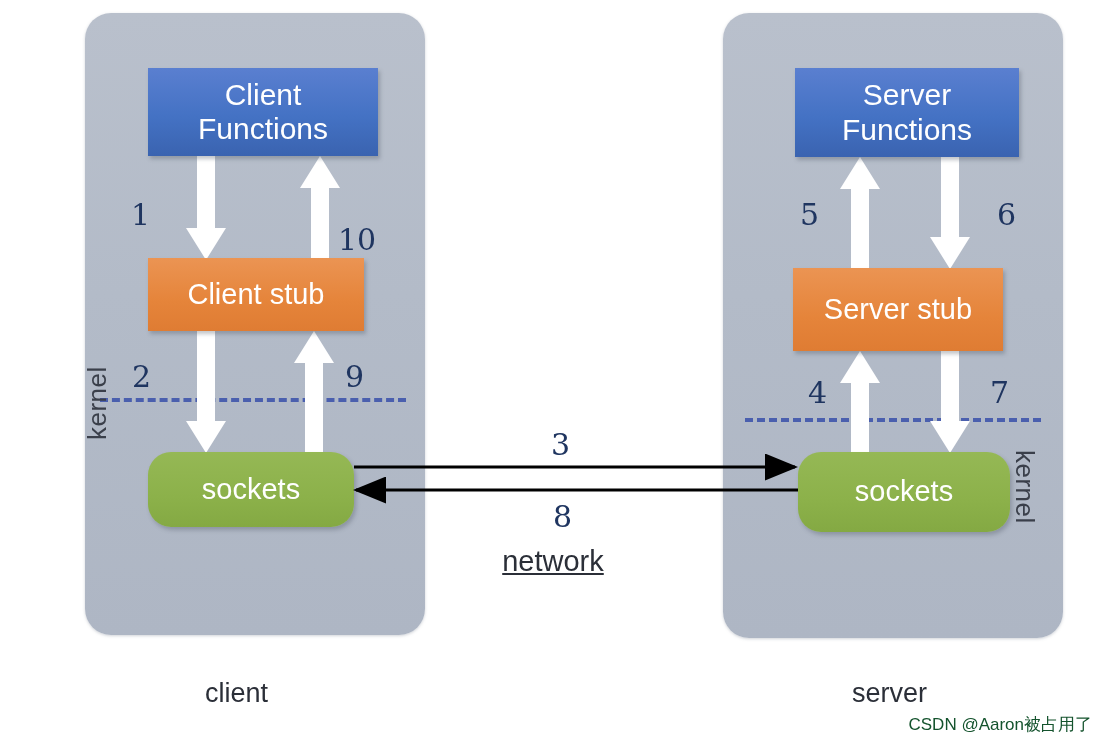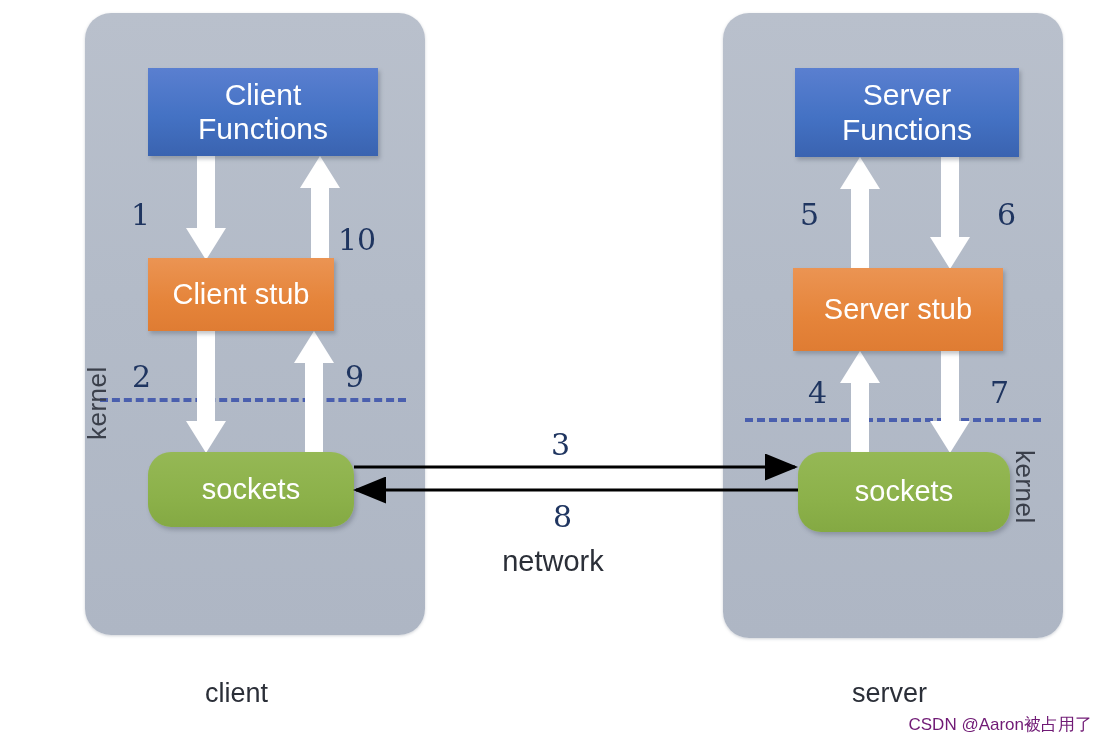--- a/index.html
+++ b/index.html
@@ -51,21 +51,21 @@
     background: linear-gradient(180deg, #eb9453 0%, #e5843a 60%, #df7c33 100%);
     font-size: 29px;
   }
   .box-green {
     background: linear-gradient(180deg, #95b855 0%, #8cb14a 60%, #84a943 100%);
     font-size: 29px;
     border-radius: 23px;
   }
 
   #client-functions { left: 148px; top: 68px;  width: 230px; height: 88px; }
-  #client-stub      { left: 148px; top: 258px; width: 186px; height: 73px; }
+  #client-stub      { left: 148px; top: 258px; width: 216px; height: 73px; }
   #client-sockets   { left: 148px; top: 452px; width: 206px; height: 75px; }
 
   #server-functions { left: 795px; top: 68px;  width: 224px; height: 89px; }
   #server-stub      { left: 793px; top: 268px; width: 210px; height: 83px; }
   #server-sockets   { left: 798px; top: 452px; width: 212px; height: 80px; }
 
   
   .warrow {
     position: absolute;
     z-index: 3;
@@ -120,41 +120,42 @@
     z-index: 6;
   }
   #network-label {
     position: absolute;
     left: 0; top: 545px;
     width: 1106px;
     text-align: center;
     font-size: 29px;
     color: #2b2f38;
     z-index: 5;
+    text-decoration: underline;
   }
   #label-3 { left: 551px; top: 430px; }
   #label-8 { left: 553px; top: 502px; }
 
   
   .host-caption {
     position: absolute;
     font-size: 27px;
     color: #2b2f38;
     z-index: 5;
   }
   #client-caption { left: 205px; top: 678px; }
   #server-caption { left: 852px; top: 678px; }
 
   
   #watermark {
     position: absolute;
     right: 14px;
     top: 713px;
     font-size: 17px;
-    color: #701a75;
+    color: #14532d;
     z-index: 7;
     white-space: nowrap;
   }
 </style>
 </head>
 <body>
 
 <div id="canvas">
 
   <div id="client-panel" class="host-panel"></div>

